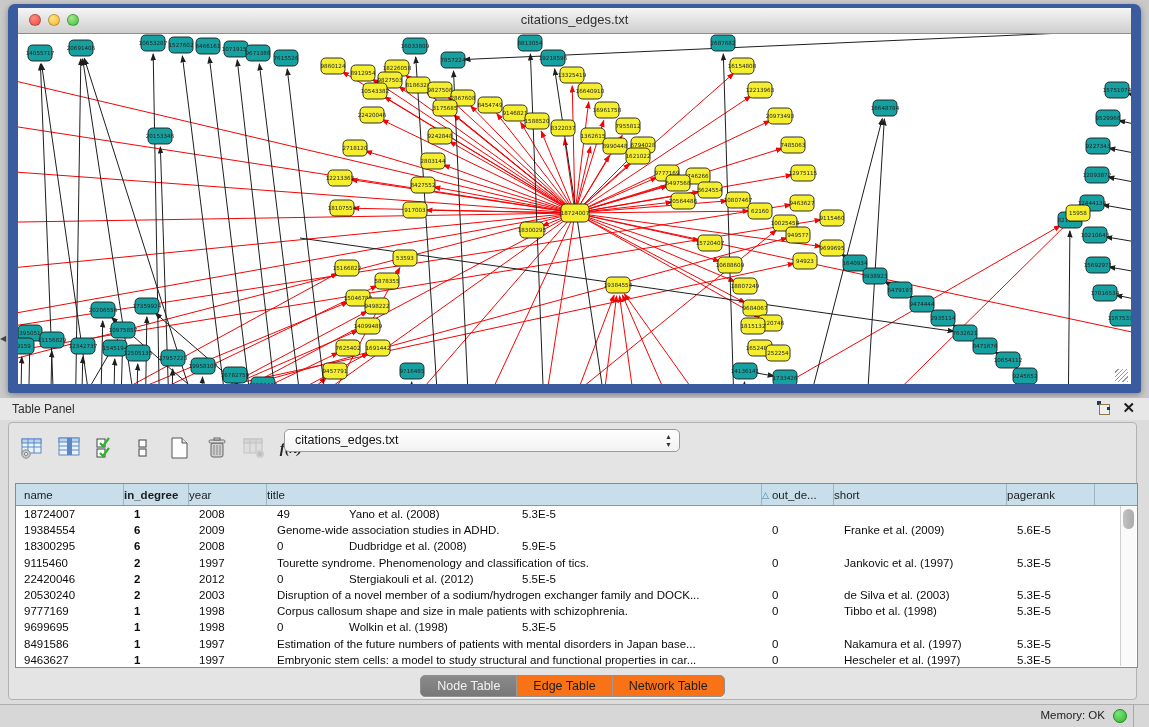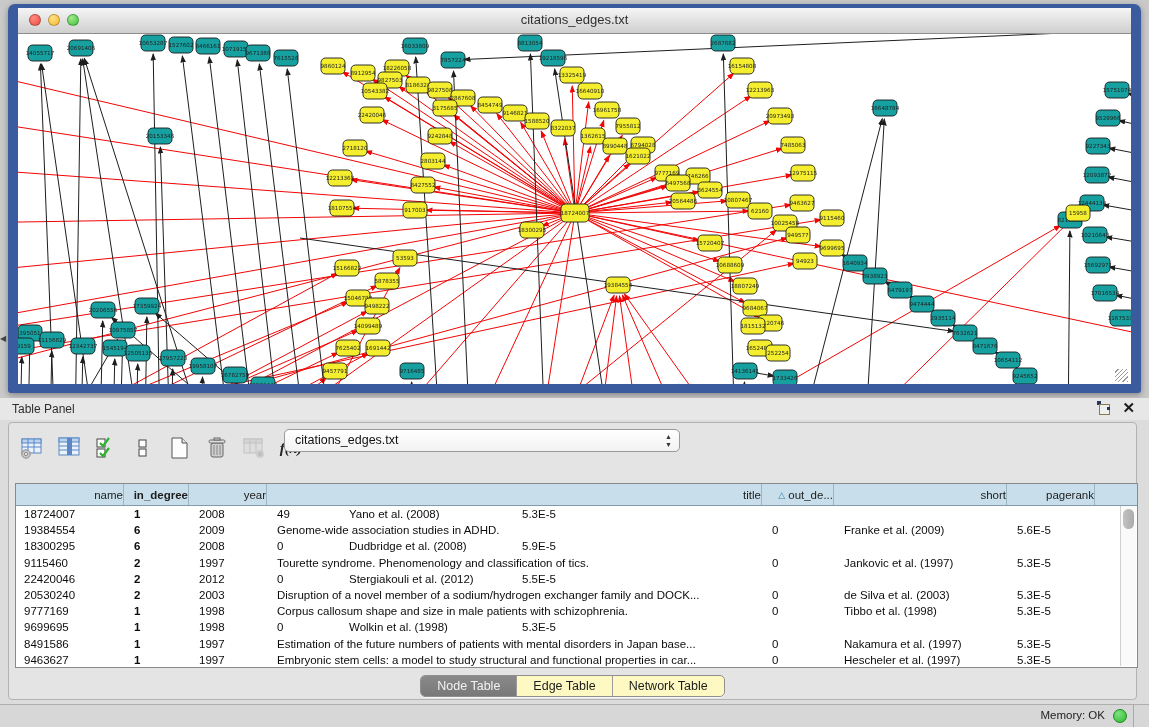--- a/index.html
+++ b/index.html
@@ -53,32 +53,32 @@
   .fx{font-size:15px;font-style:italic;font-weight:bold;color:#222;font-family:"Liberation Serif",serif;}
   .combo{position:absolute;left:275px;top:6px;width:396px;height:23px;background:linear-gradient(#ffffff,#f2f2f2);
     border:1px solid #9a9a9a;border-radius:5px;box-sizing:border-box;font-size:12.5px;color:#111;
     padding:3px 22px 0 10px;}
   .combo .steppers{position:absolute;right:7px;top:3px;font-size:7px;color:#333;line-height:8px;text-align:center;}
 
   .tablebox{position:absolute;left:6px;top:60px;width:1123px;height:185px;background:#fff;
     border:1px solid #8a8a8a;box-sizing:border-box;overflow:hidden;}
   .thead{display:flex;height:21px;background:#c8dfeb;border-bottom:1px solid #7e9cab;}
   .th{box-sizing:border-box;border-right:1px solid #9cb6c4;font-size:11.5px;color:#1d1d1d;
-     display:flex;align-items:center;justify-content:flex-end;gap:3px;overflow:hidden;white-space:nowrap;}
+     display:flex;align-items:center;justify-content:flex-start;gap:3px;overflow:hidden;white-space:nowrap;}
   .sort-tri{color:#3f7fa8;font-size:9px;}
   .trow{display:flex;height:16.2px;align-items:center;}
   .td{box-sizing:border-box;font-size:11.5px;color:#0c0c0c;white-space:nowrap;overflow:hidden;
       padding-left:10px;}
   .c0{width:108px;padding-left:8px;} .c1{width:65px;font-weight:bold;} .c2{width:78px;} .c3{width:495px;}
   .c4{width:72px;} .c5{width:173px;} .c6{width:88px;}
   .vscroll{position:absolute;right:1px;top:22px;bottom:1px;width:15px;background:#fafafa;border-left:1px solid #cfcfcf;}
   .vthumb{position:absolute;left:2px;top:3px;width:11px;height:20px;background:linear-gradient(90deg,#c2c2c2,#ababab);border-radius:6px;}
 
   .tabs{position:absolute;left:0;right:0;top:252px;display:flex;justify-content:center;}
-  .seg{display:flex;border:1px solid #8f8f8f;border-radius:5px;overflow:hidden;background:#fef9c3;
+  .seg{display:flex;border:1px solid #8f8f8f;border-radius:5px;overflow:hidden;background:#f97316;
        box-shadow:0 1px 0 rgba(255,255,255,.7);}
   .seg button{border:none;margin:0;padding:3px 16px;font-size:12.5px;background:transparent;color:#1d1d1d;
        border-right:1px solid #9a9a9a;font-family:"Liberation Sans",sans-serif;}
   .seg button:last-child{border-right:none;}
   .seg button.active{background:linear-gradient(#8a8a8a,#787878);color:#f2f2f2;}
 
   
   .status-bar{position:absolute;left:0;top:704px;width:1149px;height:23px;background:#d7d7d7;
     border-top:1px solid #aeaeae;box-sizing:border-box;}
   .status-divider{position:absolute;left:1133px;top:0;bottom:0;width:1px;background:#a8a8a8;}

